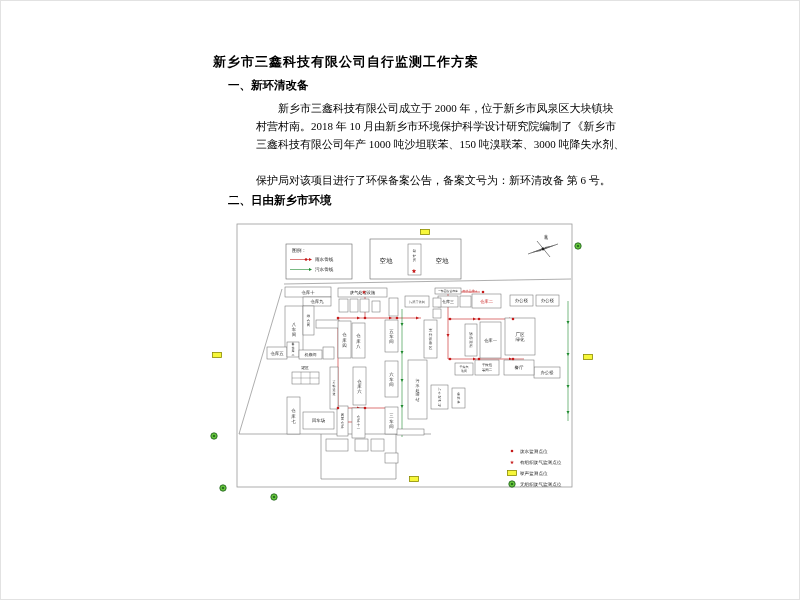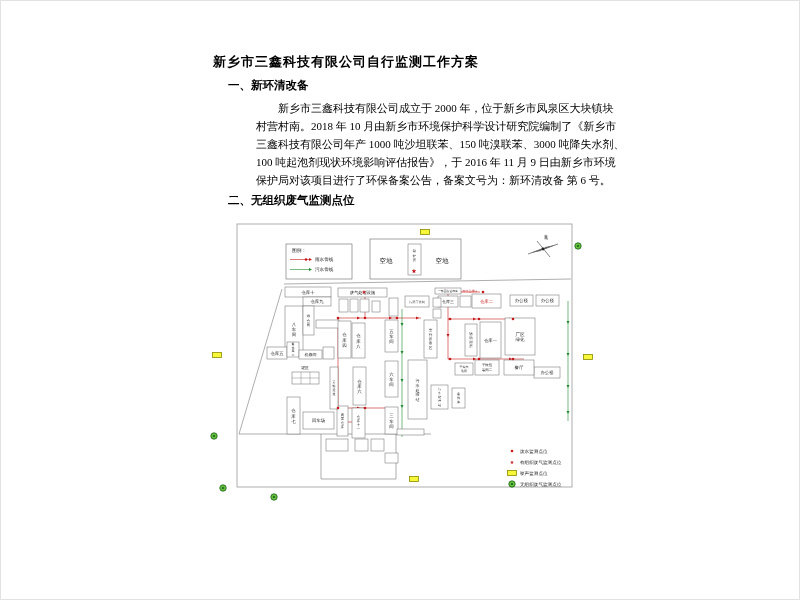--- a/index.html
+++ b/index.html
@@ -13,23 +13,22 @@
 </style>
 </head>
 <body>
 
 <div class="page">
   <div class="title">新乡市三鑫科技有限公司自行监测工作方案</div>
   <div class="h1">一、新环清改备</div>
   <div class="pline indent" style="top:100px">新乡市三鑫科技有限公司成立于 2000 年，位于新乡市凤泉区大块镇块</div>
   <div class="pline" style="top:118px">村营村南。2018 年 10 月由新乡市环境保护科学设计研究院编制了《新乡市</div>
   <div class="pline" style="top:136px">三鑫科技有限公司年产 1000 吨沙坦联苯、150 吨溴联苯、3000 吨降失水剂、</div>
-  <div class="pline" style="top:154px">100 吨起泡剂现状环境影响评估报告》，于 2016 年 11 月 9 日由新乡市环境</div>
   <div class="pline" style="top:172px">保护局对该项目进行了环保备案公告，备案文号为：新环清改备 第 6 号。</div>
-  <div class="h2">二、无组织废气监测点位</div>
+  <div class="h2">二、日由新乡市环境</div>
   <svg id="siteplan" viewBox="0 0 800 600" style="position:absolute;left:0;top:0;width:800px;height:600px;">
       <g>
         <rect x="236" y="223" width="335" height="263" fill="#fff" stroke="#9a9a9a" stroke-width="0.8"></rect>
       </g>
       <g>
         <line x1="281" y1="288" x2="238" y2="433" stroke="#777777" stroke-width="0.6"></line>
         <line x1="238" y1="433" x2="320" y2="433" stroke="#777777" stroke-width="0.6"></line>
         <line x1="320" y1="433" x2="320" y2="478" stroke="#777777" stroke-width="0.6"></line>
         <line x1="320" y1="478" x2="395" y2="478" stroke="#777777" stroke-width="0.6"></line>
         <line x1="395" y1="478" x2="395" y2="433" stroke="#777777" stroke-width="0.6"></line>

